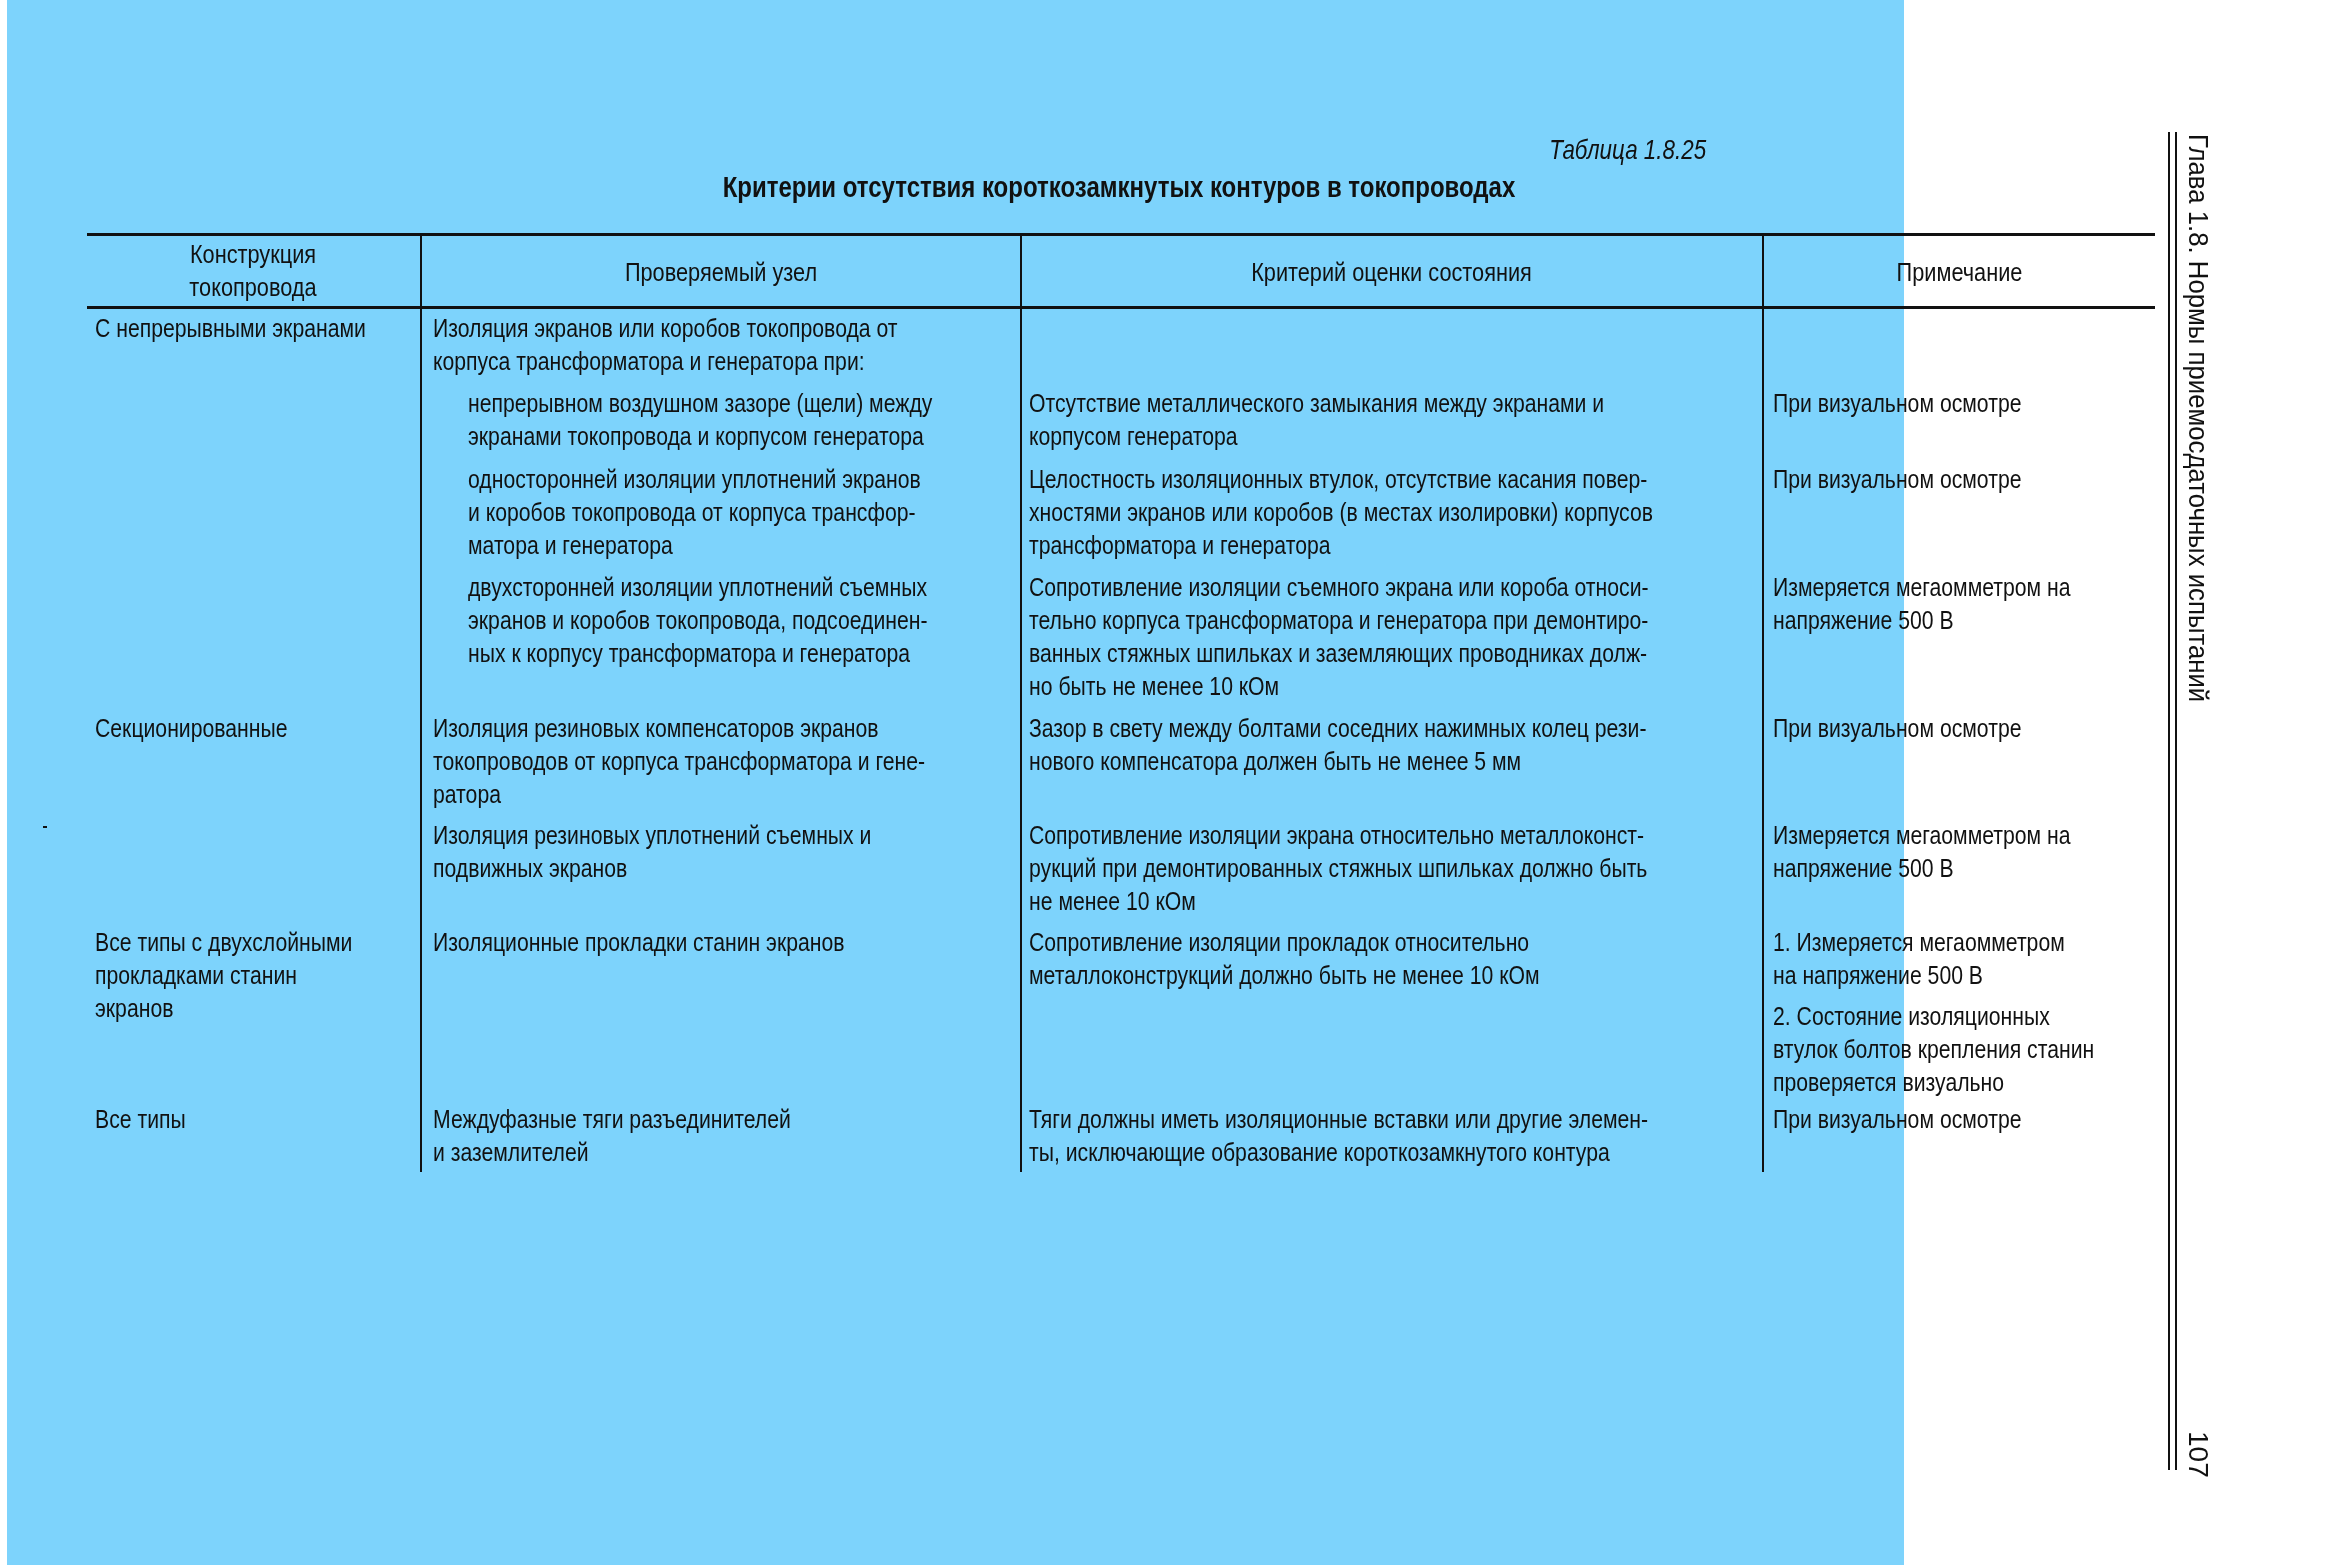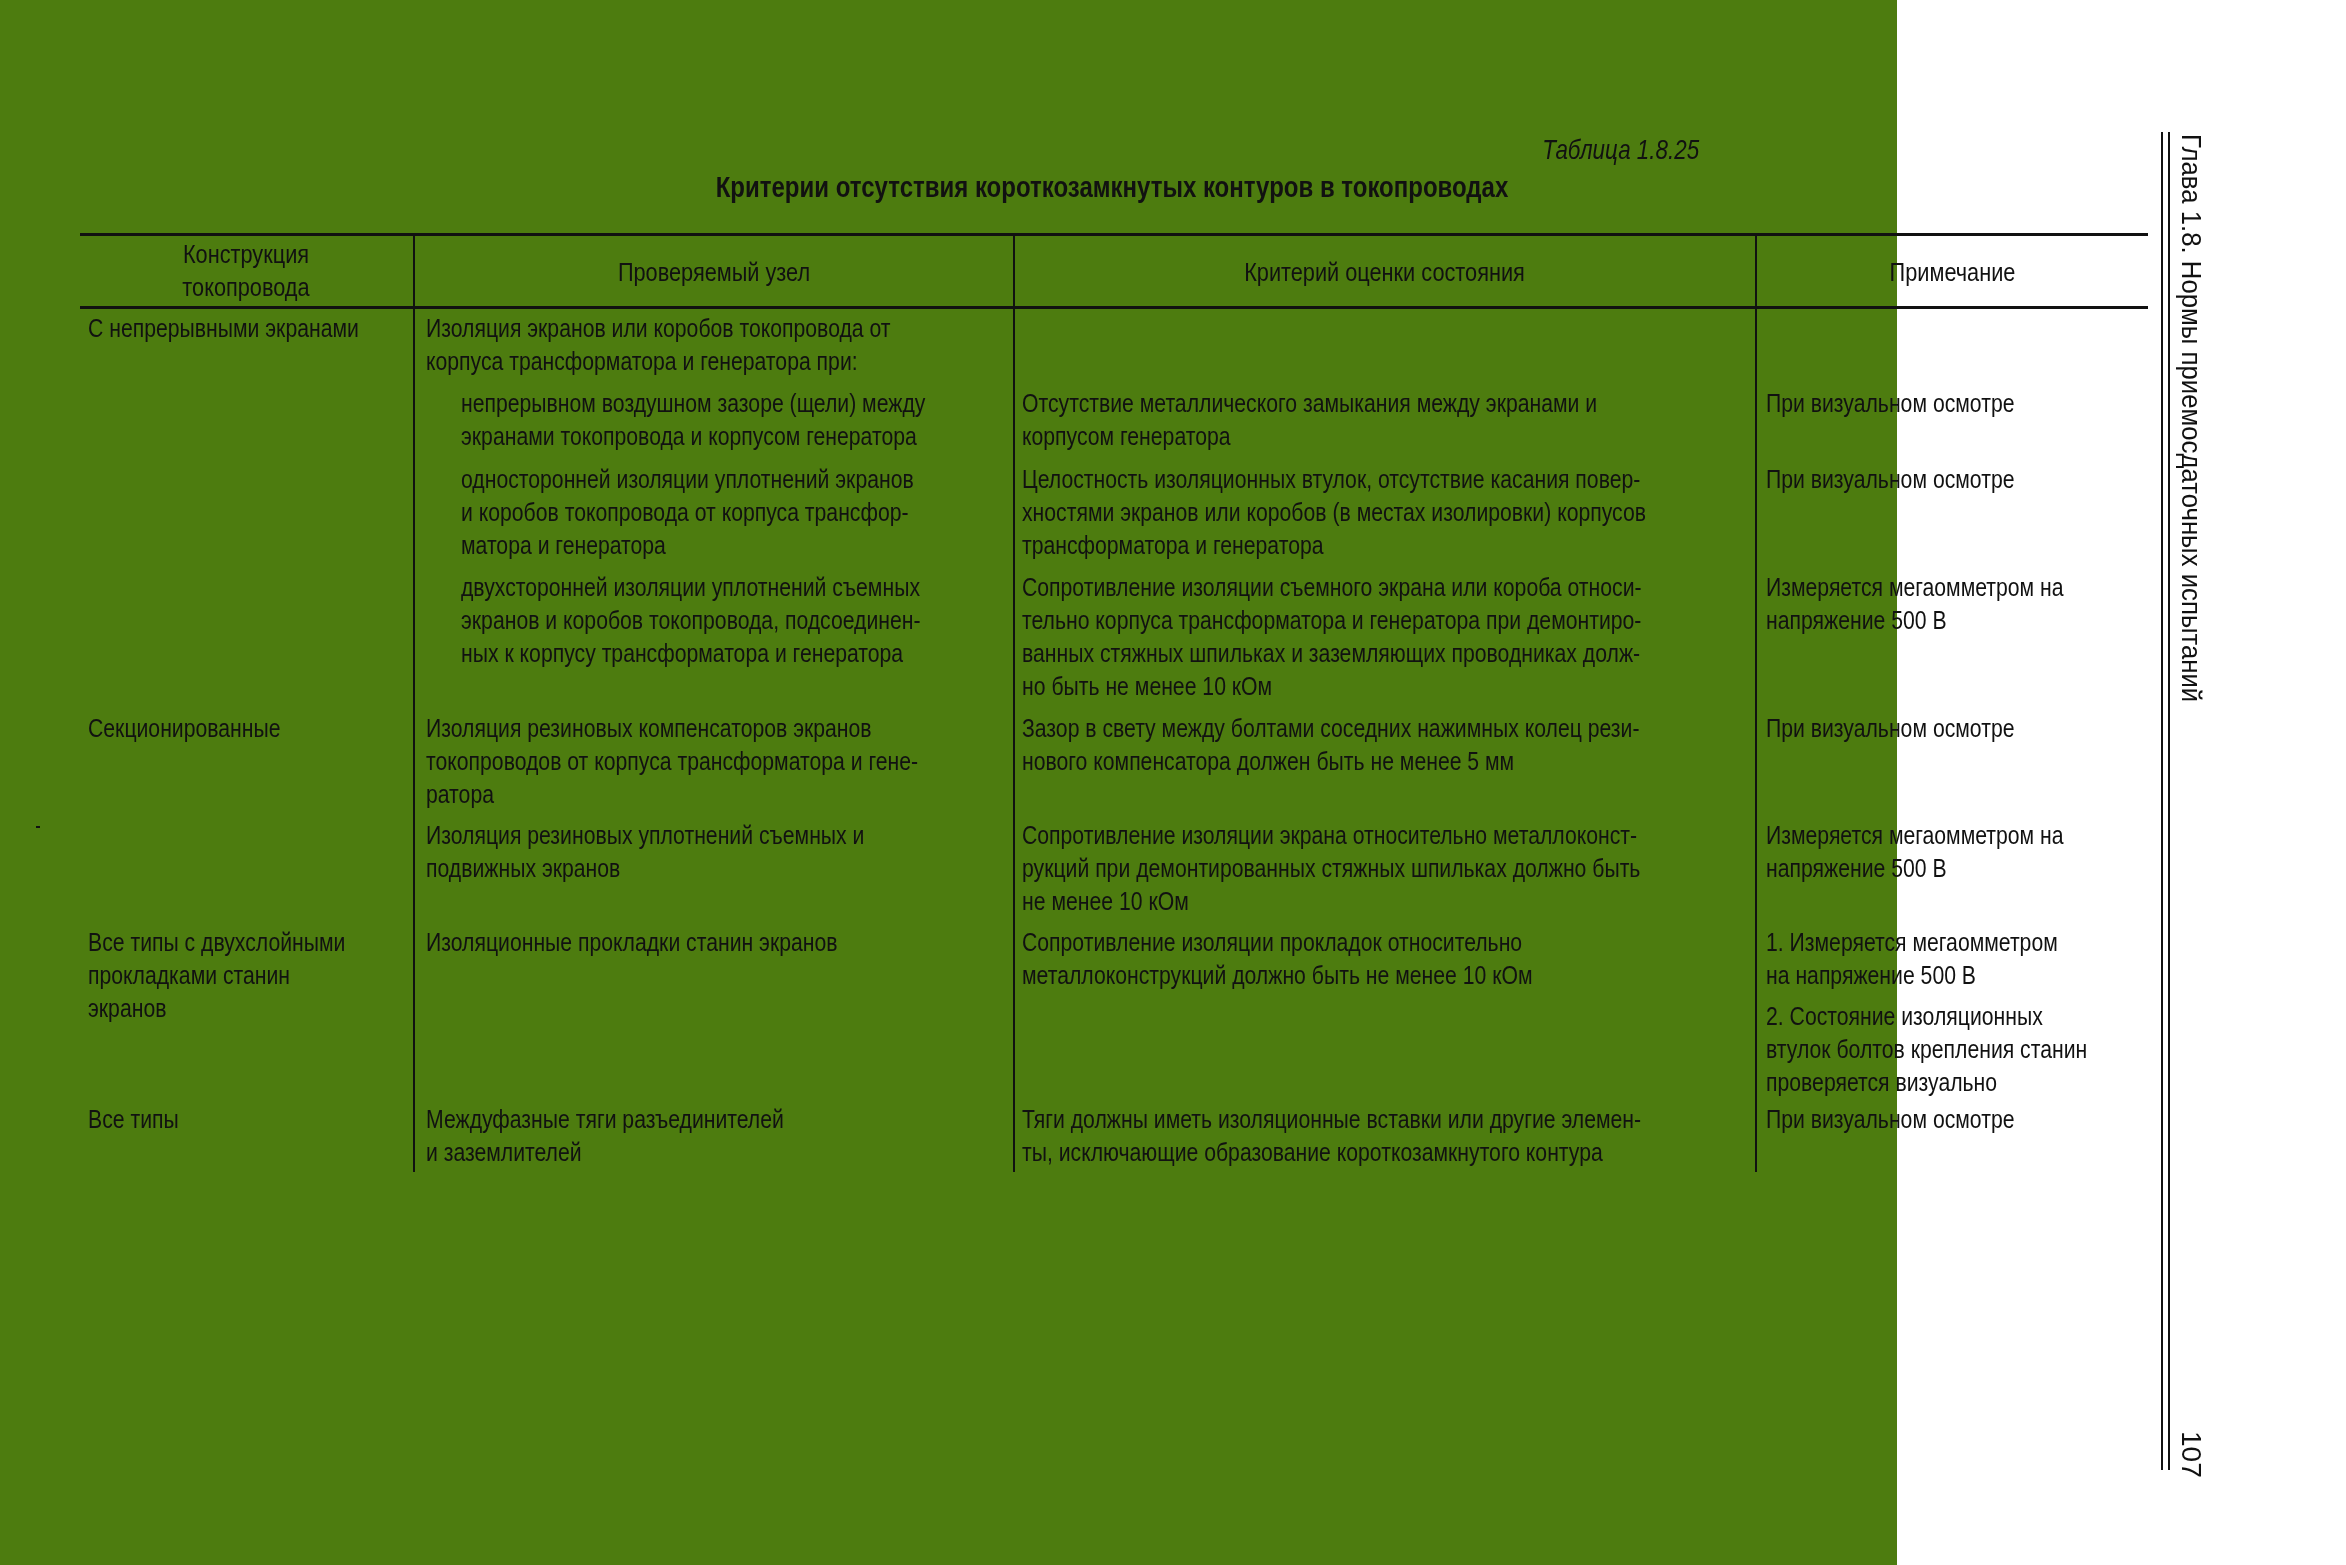--- a/index.html
+++ b/index.html
@@ -1,17 +1,17 @@
 <!DOCTYPE html>
 <html style="font-size:15px"><head>
 <meta charset="utf-8">
 <style>
   html, body { margin: 0; padding: 0; background: #ffffff; }
   body { width: 2346px; height: 1565px; position: relative; overflow: hidden; color: #111; }
-  .page { position: absolute; left: 0; top: 0; width: 1897px; height: 1565px; background: #4d7c0f; }
+  .page { position: absolute; left: 7px; top: 0; width: 1897px; height: 1565px; background: #7dd3fc; }
   .t { position: absolute; font-family: "Liberation Sans", sans-serif; font-size: 26.5px; line-height: 33px; white-space: pre; transform-origin: 0 0; transform: scaleX(0.80); color: #111; }
   .hdr { position: absolute; font-family: "Liberation Sans", sans-serif; font-size: 26.5px; line-height: 33px; white-space: pre; color: #111; text-align: center; transform: scaleX(0.82); }
   .title { position: absolute; left: 568px; top: 170px; width: 1088px; text-align: center; font-family: "Liberation Sans", sans-serif; font-weight: bold; font-size: 30px; transform: scaleX(0.80); transform-origin: 50% 0; color: #111; }
   .tablenum { position: absolute; right: 198px; top: 134px; font-family: "Liberation Sans", sans-serif; font-style: italic; font-size: 28px; transform: scaleX(0.80); transform-origin: 100% 0; color: #111; }
   .hline { position: absolute; height: 2.8px; background: #111; }
   .vline { position: absolute; width: 1.9px; background: #111; }
   .side { position: absolute; left: 2177px; top: 134px; font-family: "Liberation Sans", sans-serif; font-size: 28px; white-space: nowrap; transform-origin: 0 0; transform: rotate(90deg) translateY(-30px) scaleX(0.92); color: #111; }
   .pagenum { position: absolute; left: 2177px; top: 1431px; font-family: "Liberation Sans", sans-serif; font-size: 28px; transform-origin: 0 0; transform: rotate(90deg) translateY(-30px); color: #111; }
   .speck { position: absolute; left: 36px; top: 826px; width: 3.8px; height: 1.9px; background: #111; }
 </style>

